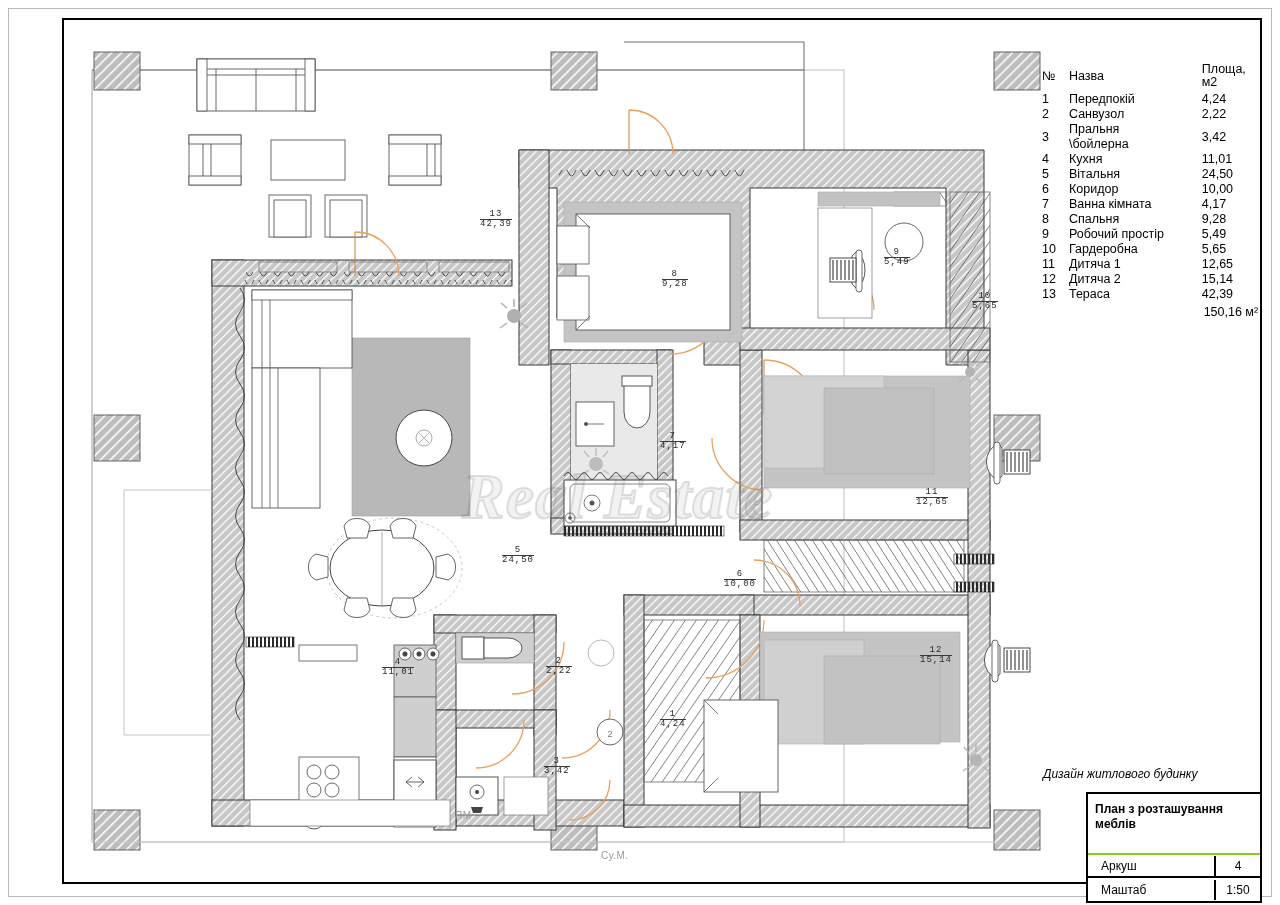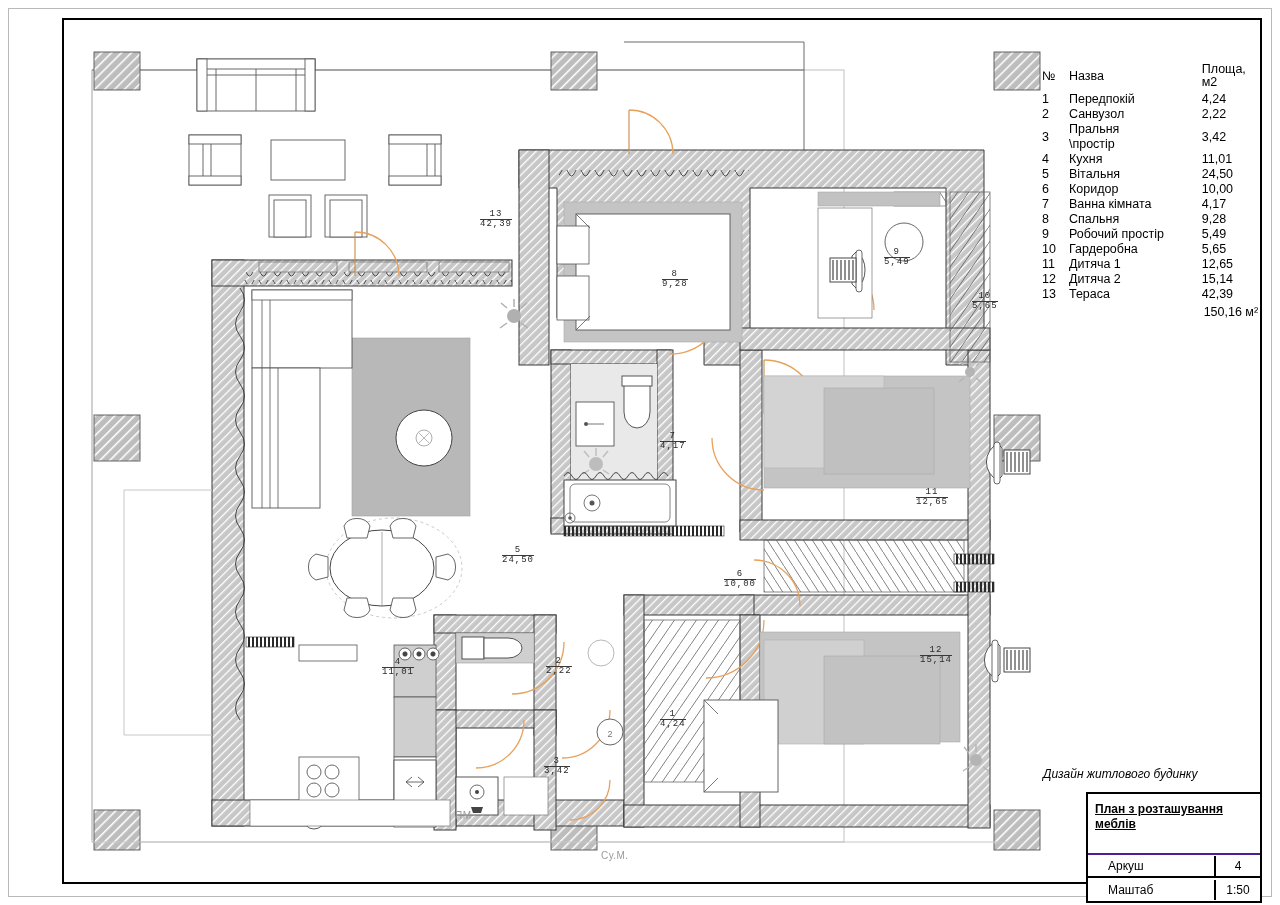--- a/index.html
+++ b/index.html
@@ -105,34 +105,33 @@
     left: 1022px; top: 772px;
     width: 176px;
     border: 2px solid #000;
     background: #fff;
   }
   .tb-title {
     font-weight: 700;
     font-size: 12px;
     line-height: 1.22;
     padding: 8px 7px 22px 7px;
-    border-bottom: 2px solid #4c1d95;
+    border-bottom: 2px solid #84cc16;
     min-height: 56px;
-    text-decoration: underline;
   }
   .tb-row {
     display: flex;
     border-bottom: 2px solid #000;
     min-height: 23px;
     align-items: center;
   }
   .tb-row:last-child { border-bottom: none; }
   .tb-row .k {
     flex: 1 1 auto;
-    padding: 3px 20px;
+    padding: 3px 13px;
     border-right: 2px solid #000;
     font-size: 12px;
   }
   .tb-row .v {
     flex: 0 0 44px;
     padding: 3px 4px;
     text-align: center;
     font-size: 12px;
   }
 
@@ -518,20 +517,21 @@
         <g stroke="#c7c7c7" stroke-width="1" fill="none">
           <line x1="60" y1="470" x2="60" y2="715"></line>
           <line x1="60" y1="470" x2="148" y2="470"></line>
           <line x1="60" y1="715" x2="148" y2="715"></line>
           <line x1="28" y1="822" x2="960" y2="822"></line>
         </g>
       </svg>
     </div>
 
     <div class="watermark">
+      <div class="wm-line2">Real Estate</div>
     </div>
 
     <div id="room-tags">
         <div class="rtag" style="left: 416px; top: 190px;">
           <span class="n">13</span>
           <span class="a">42,39</span>
         </div>
         <div class="rtag" style="left: 598px; top: 250px;">
           <span class="n">8</span>
           <span class="a">9,28</span>
@@ -605,21 +605,21 @@
               <td class="lg-name">Передпокій</td>
               <td class="lg-area">4,24</td>
             </tr>
             <tr>
               <td class="lg-num">2</td>
               <td class="lg-name">Санвузол</td>
               <td class="lg-area">2,22</td>
             </tr>
             <tr>
               <td class="lg-num">3</td>
-              <td class="lg-name"><span class="lg-wrap2">Пральня</span><br><span>\простір</span></td>
+              <td class="lg-name"><span class="lg-wrap2">Пральня</span><br><span>\бойлерна</span></td>
               <td class="lg-area">3,42</td>
             </tr>
             <tr>
               <td class="lg-num">4</td>
               <td class="lg-name">Кухня</td>
               <td class="lg-area">11,01</td>
             </tr>
             <tr>
               <td class="lg-num">5</td>
               <td class="lg-name">Вітальня</td>

